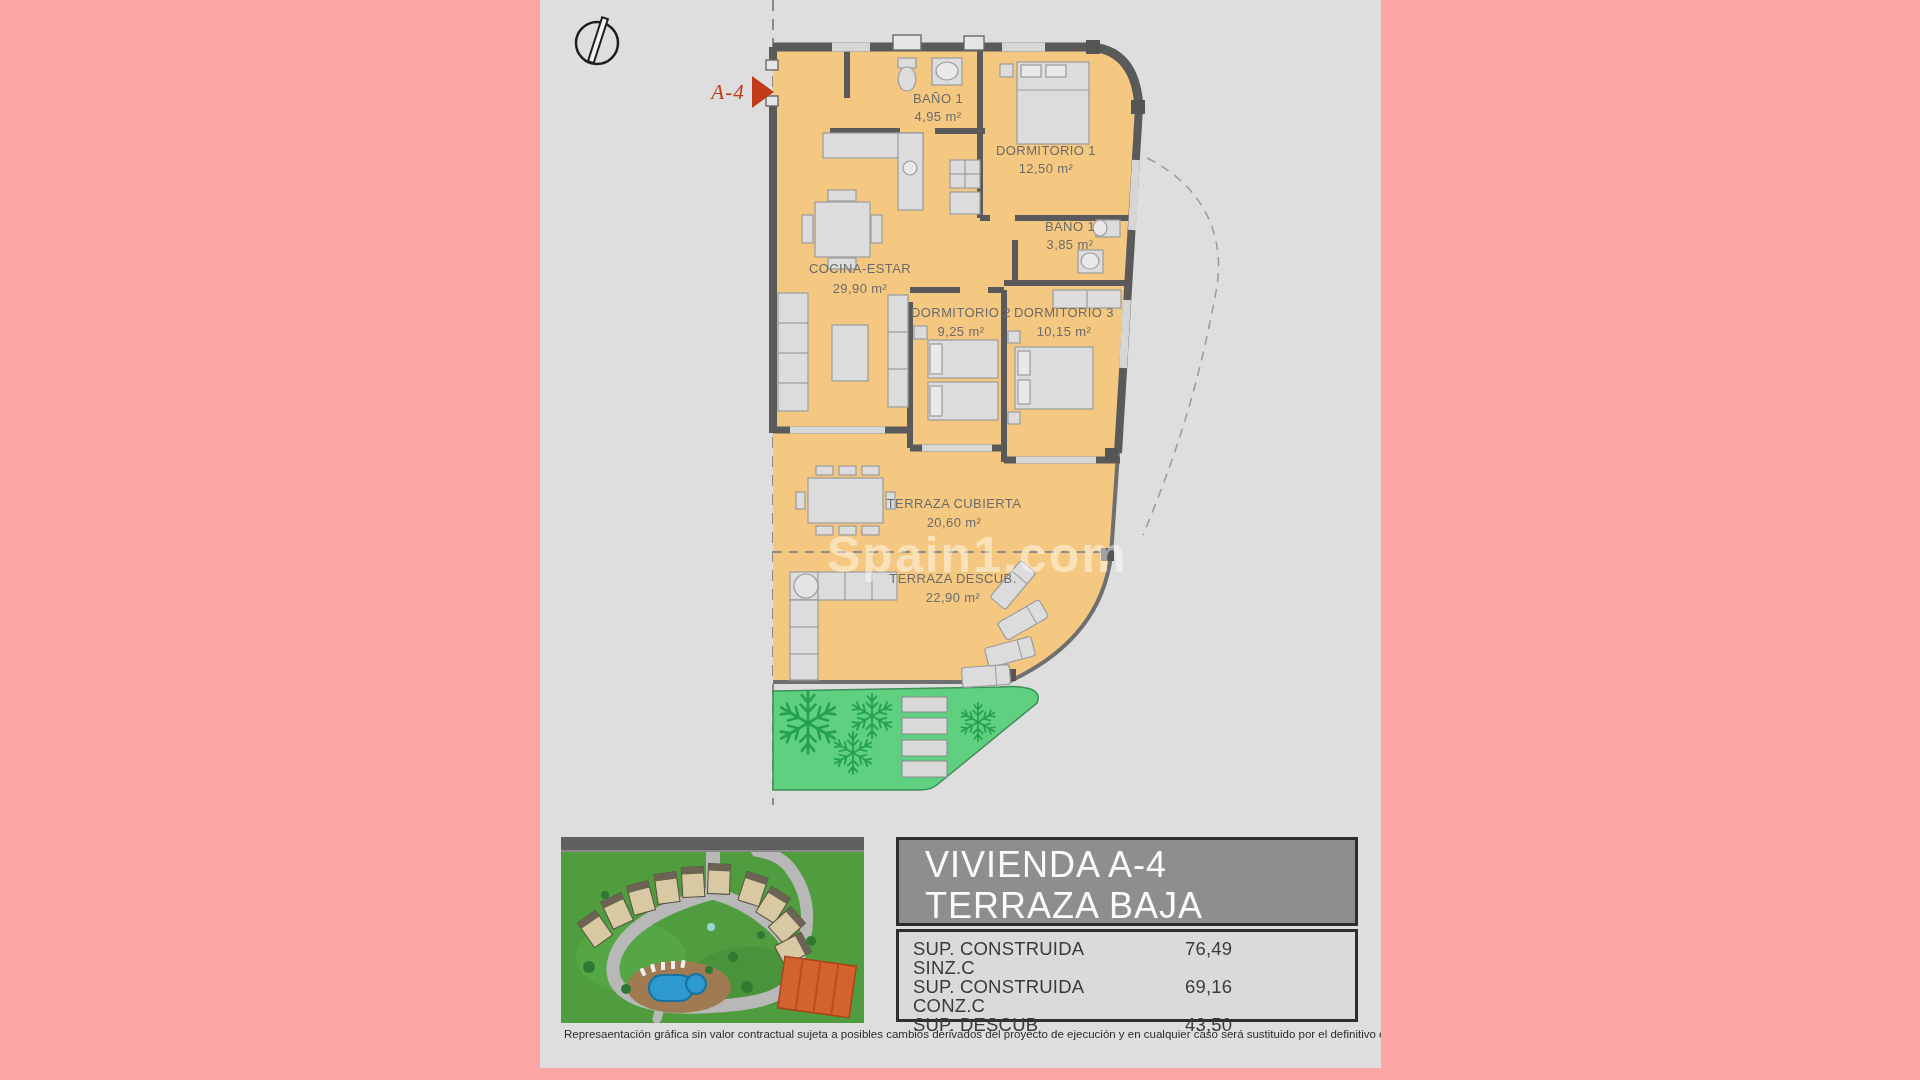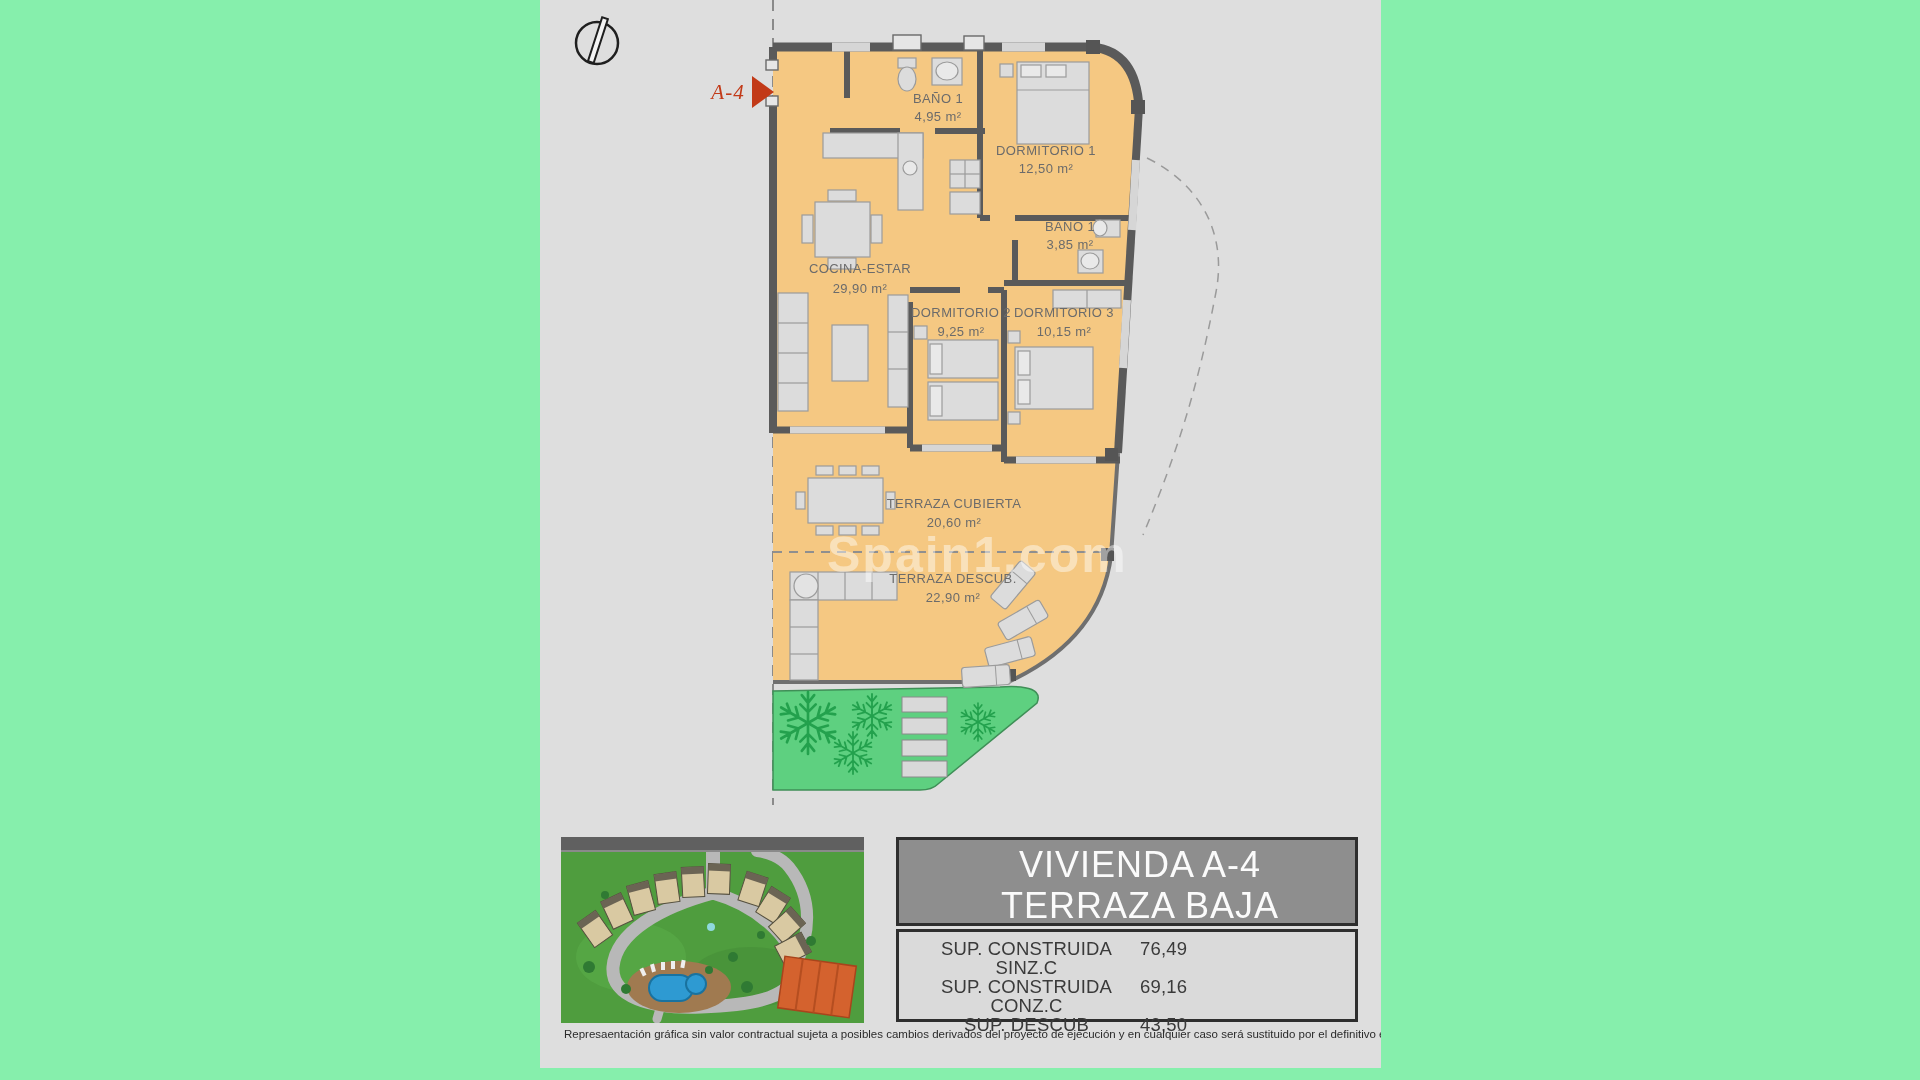--- a/index.html
+++ b/index.html
@@ -1,27 +1,27 @@
 <!DOCTYPE html>
 <html><head>
 <meta charset="utf-8">
 <style>
   html,body{margin:0;padding:0;background:#ffffff;width:1920px;height:1080px;overflow:hidden;
     font-family:"Liberation Sans",sans-serif;}
-  .stage{position:relative;width:1920px;height:1080px;background:#86efac;}
+  .stage{position:relative;width:1920px;height:1080px;background:#fca5a5;}
   .canvas{position:absolute;left:540px;top:0;width:841px;height:1068px;background:#dedede;overflow:hidden;}
   .plan-svg{position:absolute;left:0;top:0;}
   
   .photo{position:absolute;left:21px;top:837px;width:303px;height:186px;}
-  .panel{position:absolute;left:356px;top:837px;width:462px;text-align:center;}
+  .panel{position:absolute;left:356px;top:837px;width:462px;}
   .panel-header{box-sizing:border-box;width:462px;height:89px;background:#8e8e8e;border:3px solid #2e2e2e;
     padding:4px 0 0 26px;color:#fbfbfb;font-size:36px;line-height:41px;letter-spacing:1px;}
   .panel-body{box-sizing:border-box;width:462px;height:93px;background:#dadada;border:3px solid #2e2e2e;
     margin-top:3px;padding:7px 14px 4px 14px;position:relative;}
-  .sup-row{display:flex;font-size:18.5px;line-height:19px;color:#3a3a3a;letter-spacing:0.2px;}
+  .sup-row{display:flex;font-size:18.5px;line-height:19px;color:#3a3a3a;letter-spacing:0.2px;gap:45px;}
   .sup-row .lbl{width:227px;}
   .total-row{display:flex;justify-content:space-between;align-items:baseline;margin-top:3px;}
   .total-lbl{font-weight:bold;font-size:28px;color:#0d0d0d;letter-spacing:0.5px;}
   .total-val{font-weight:bold;font-size:33px;color:#0d0d0d;}
   .total-val sup{font-size:19px;}
   
   .disclaimer{position:absolute;left:0;top:1022px;width:841px;height:46px;overflow:hidden;
     padding:4px 0 0 24px;box-sizing:border-box;color:#2b2b2b;}
   .disclaimer div{white-space:nowrap;overflow:hidden;font-size:11.5px;line-height:17px;}
 </style>

